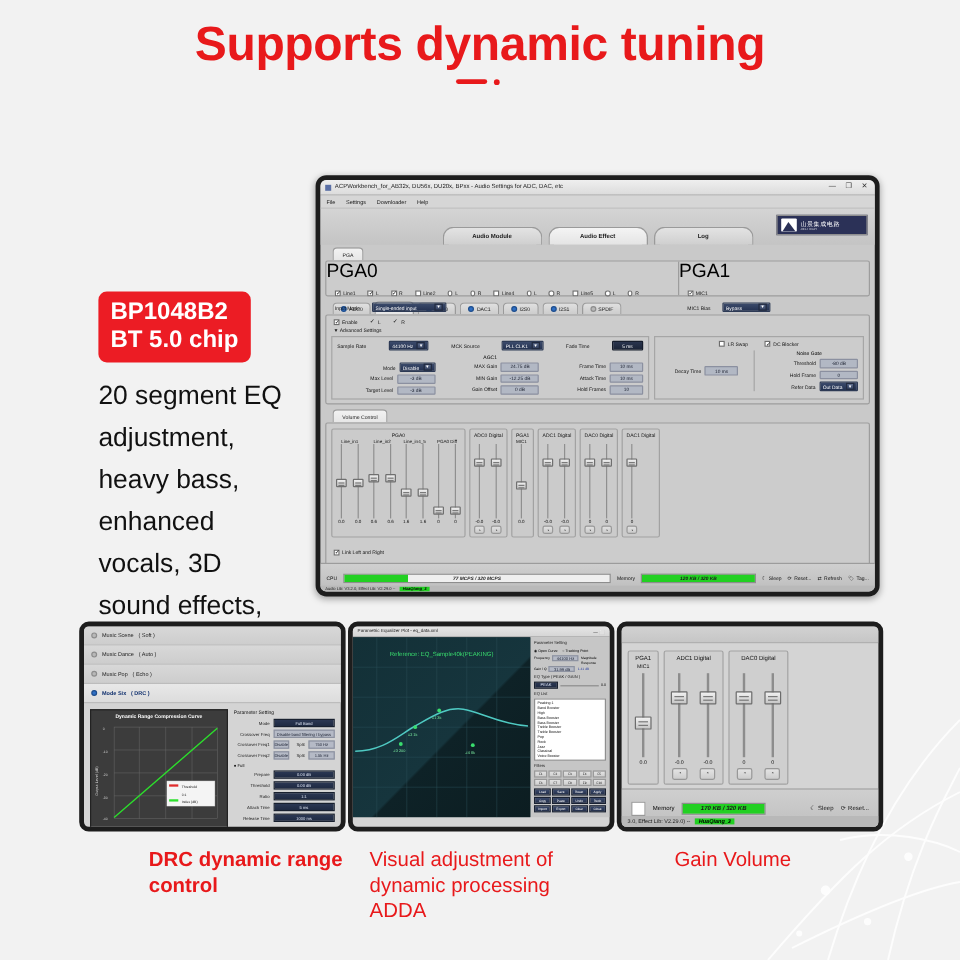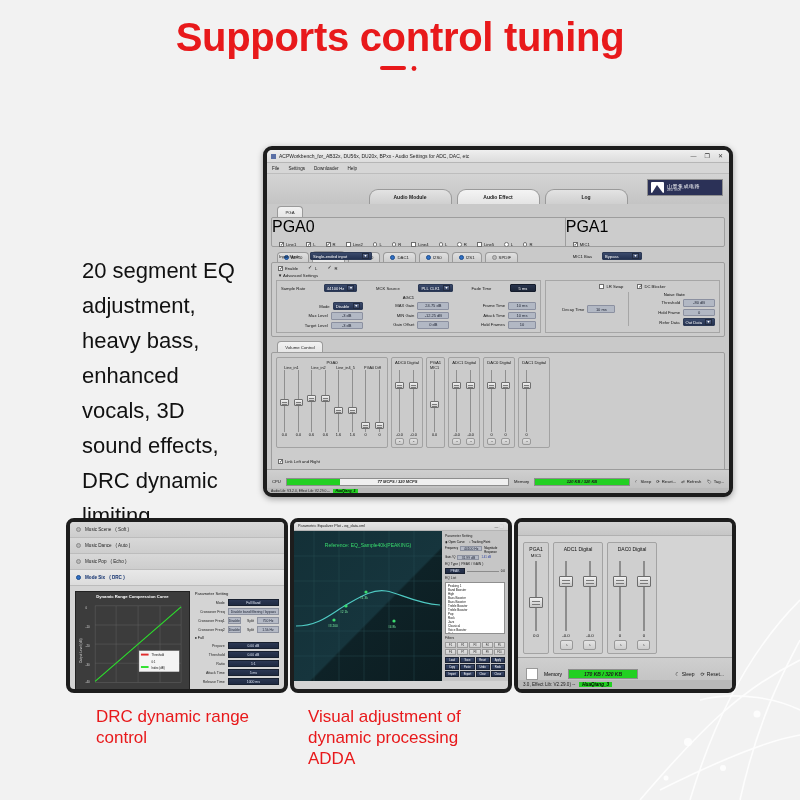--- a/index.html
+++ b/index.html
@@ -238,21 +238,21 @@
            justify-content:center; font-size:5px; color:#333; }
   .gv-status { position:absolute; left:0; right:0; bottom:0; height:32px;
                background:linear-gradient(#cfcfcf,#c0c0c0); border-top:1px solid #a3a3a3;
                display:flex; align-items:center; gap:6px; padding:0 8px; }
   .gv-low { position:absolute; left:0; right:0; bottom:0; height:9px; background:#b8b8b8;
             display:flex; align-items:center; font-size:4.6px; padding-left:5px; gap:4px; color:#1c1c1c; }
 
   
   .captions { position:absolute; top:706px; left:0; width:800px; height:90px; }
   .caption { position:absolute; color:#e8191b; font-size:17px; line-height:21px; font-weight:normal; }
-  .caption.c1 { left:96px; width:170px; }
+  .caption.c1 { left:124px; width:170px;font-weight:bold; }
   .caption.c2 { left:308px; width:200px; }
   .caption.c3 { left:562px; width:180px; }
 </style>
 </head>
 <body>
 
 <div class="bg-deco">
   <svg viewBox="0 0 800 800" preserveAspectRatio="none">
     <g stroke="#ffffff" stroke-width="1.6" fill="none" opacity="0.85">
       <path d="M690 800 C 720 700, 760 640, 800 600"></path>
@@ -264,30 +264,34 @@
     <g fill="#ffffff" opacity="0.9">
       <circle cx="688" cy="742" r="4"></circle>
         <circle cx="723" cy="768" r="3"></circle>
       <circle cx="757" cy="714" r="3.5"></circle>
         <circle cx="666" cy="778" r="2.5"></circle>
     </g>
   </svg>
 </div>
 
 <div class="headline">
-  <div class="l1">Supports control tuning</div>
+  <div class="l1">Supports dynamic tuning</div>
   <div class="dash">
     <svg width="60" height="9" viewBox="0 0 60 9">
       <rect x="10" y="2" width="26" height="4" rx="2" fill="#e8191b"></rect>
       <circle cx="44" cy="4.5" r="2.4" fill="#e8191b"></circle>
     </svg>
   </div>
 </div>
 
 <div class="left-col">
+  <div class="chip-badge">
+    <div>BP1048B2</div>
+    <div>BT 5.0 chip</div>
+  </div>
   <div class="left-desc">20 segment EQ adjustment, heavy bass, enhanced vocals, 3D sound effects, DRC dynamic limiting</div>
 </div>
 
 <div class="app-window">
 
   <div class="titlebar">
     <span class="ticon"></span>
     <span class="ttext">ACPWorkbench_for_AB32x, DU56x, DU20x, BPxx - Audio Settings for ADC, DAC, etc</span>
     <span class="win-btns">
       <span>—</span>
@@ -1097,13 +1101,14 @@
         <span>3.0, Effect Lib: V2.29.0) --</span>
         <span class="green-pill">HuaQiang_3</span>
       </div>
     </div>
   </div>
 </div>
 
 <div class="captions">
   <div class="caption c1">DRC dynamic range control</div>
   <div class="caption c2">Visual adjustment of dynamic processing ADDA</div>
+  <div class="caption c3">Gain Volume</div>
 </div>
 
 </body></html>

